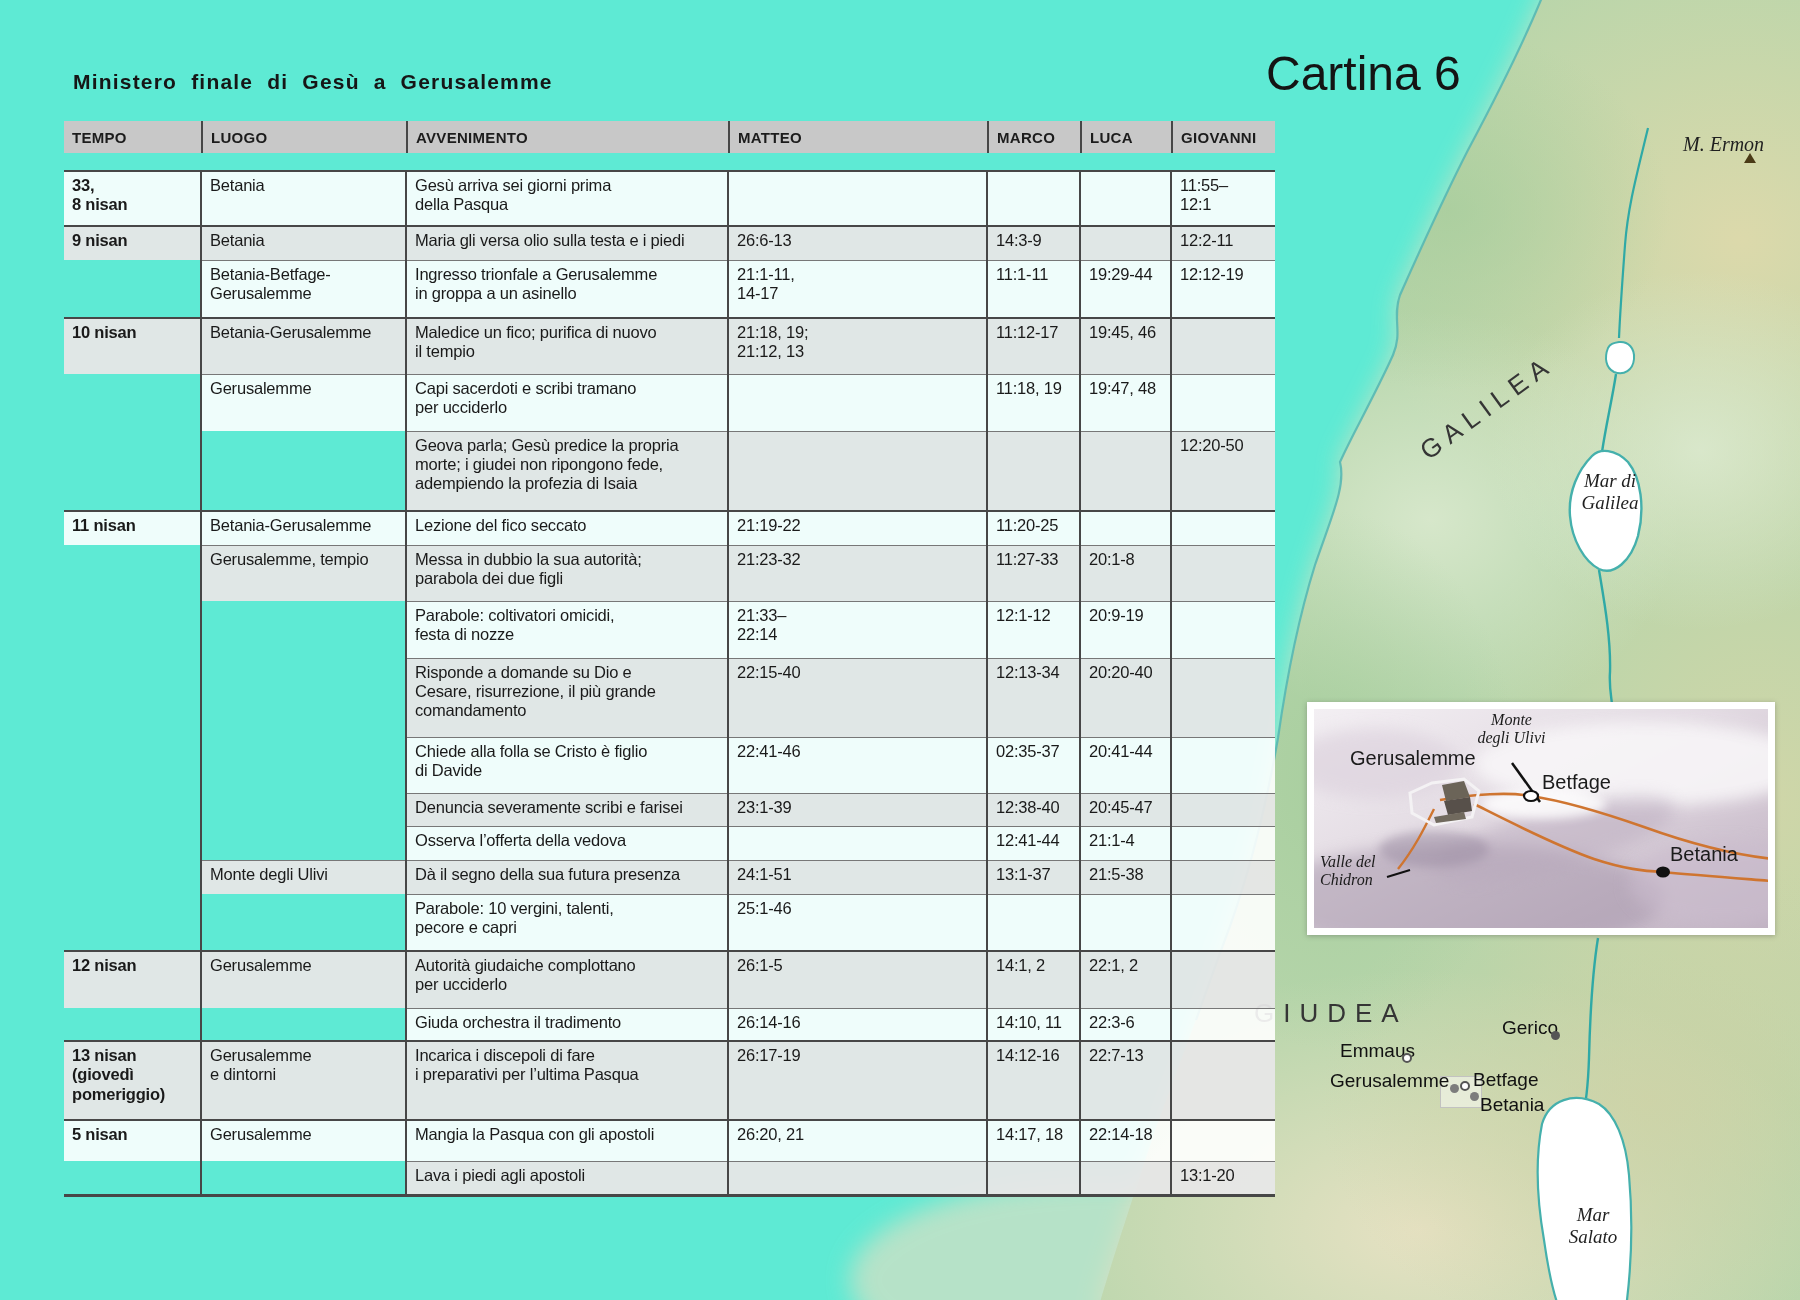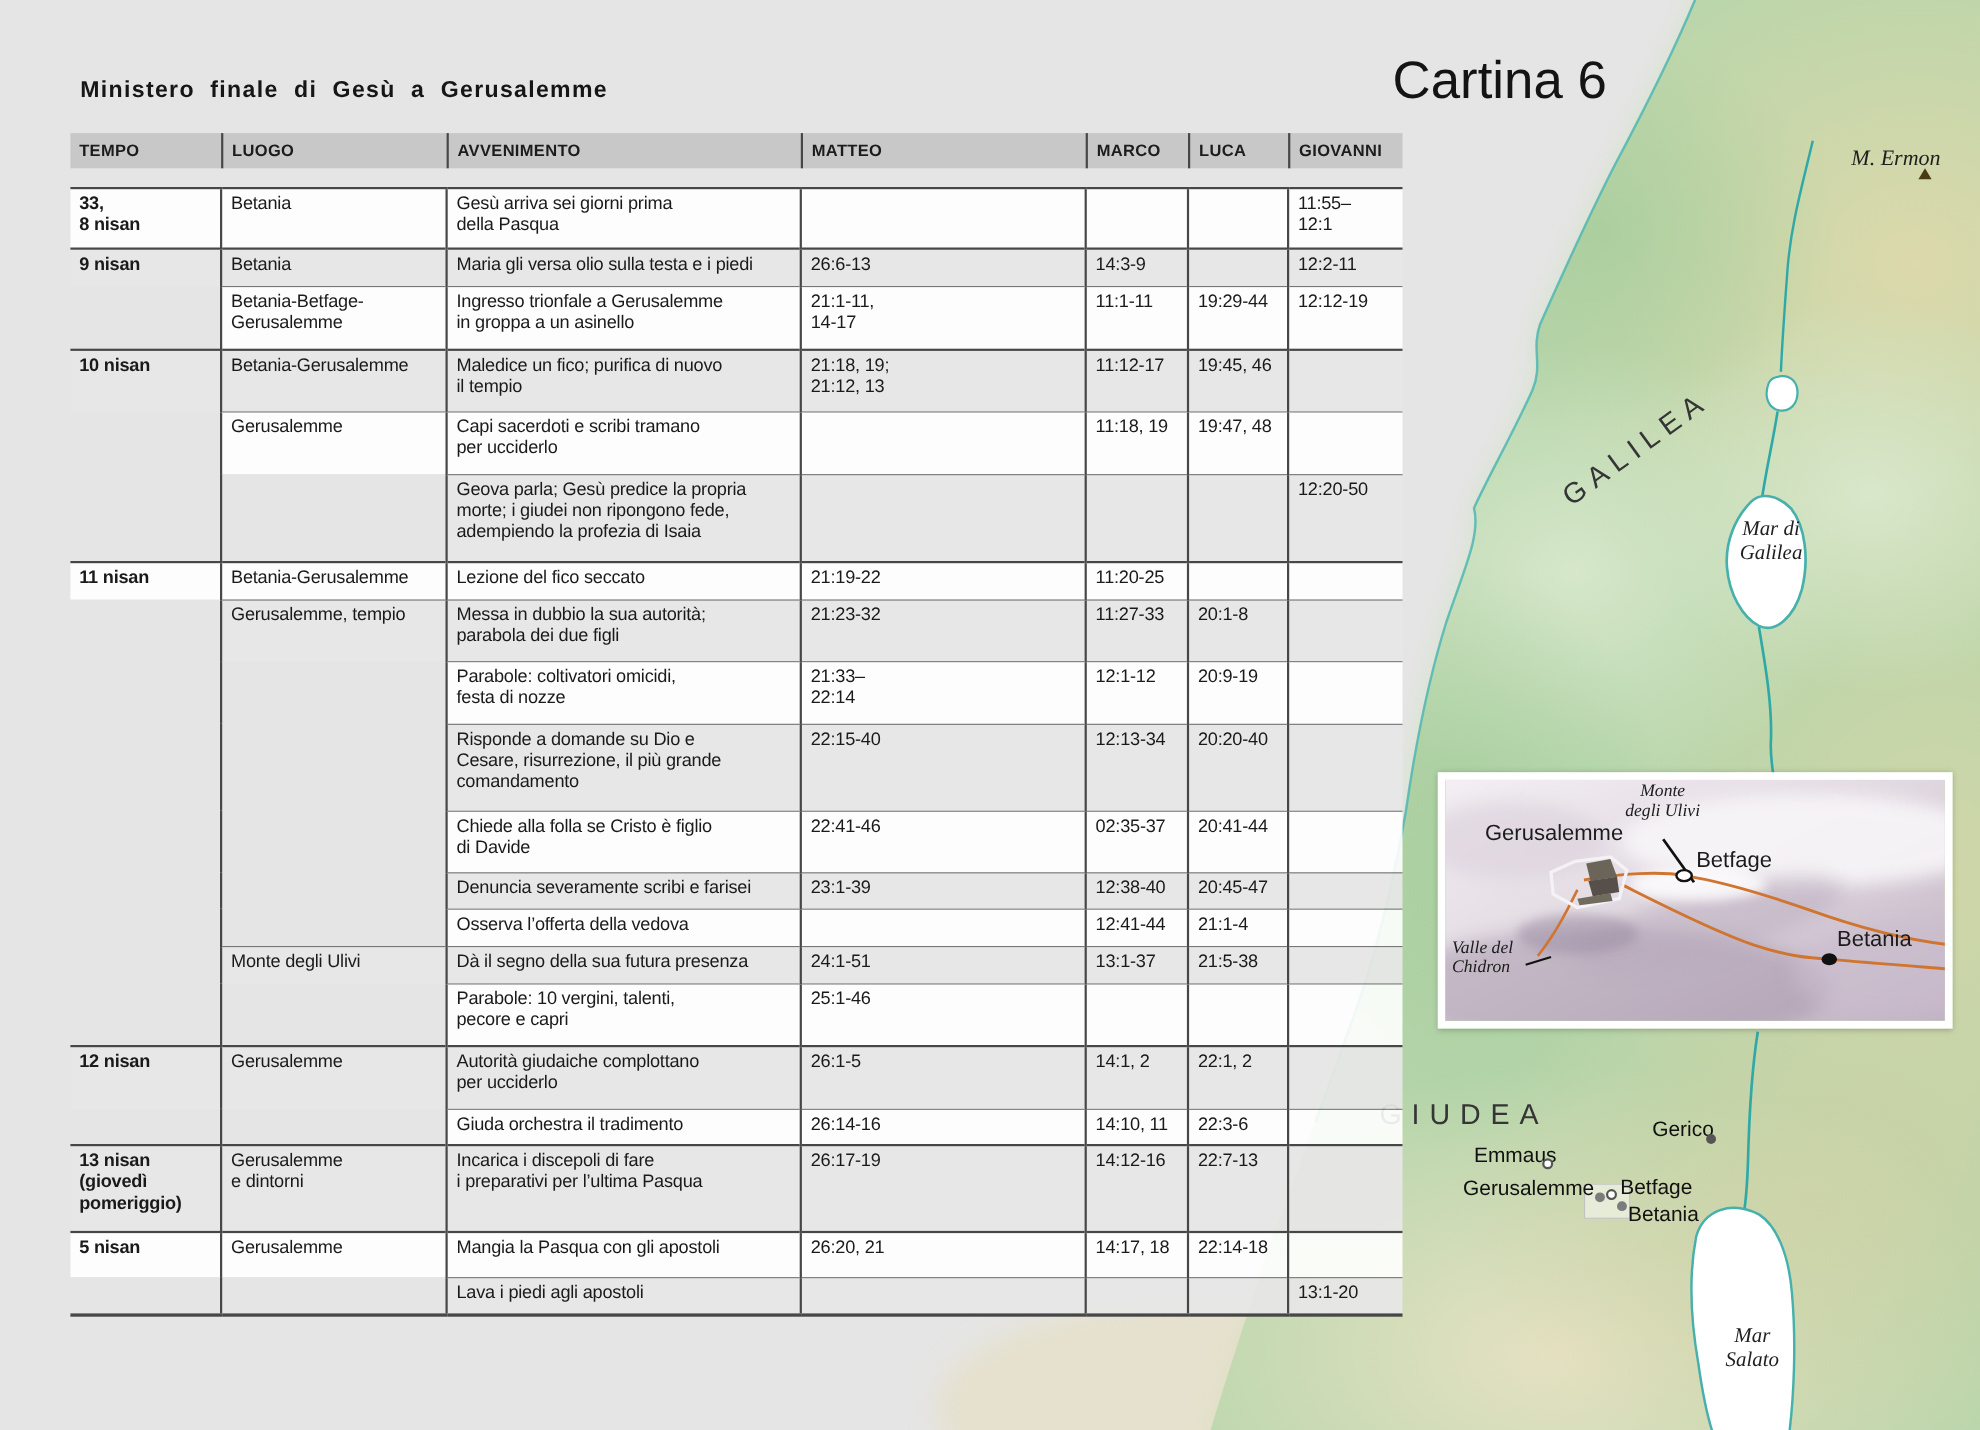--- a/index.html
+++ b/index.html
@@ -1,16 +1,16 @@
 <!DOCTYPE html>
 <html style="--header_gray: #c8c8c8; --row_gray: #e7e7e7; --line_dark: #474747; --land_green: #b5d5aa; --land_tan: #dcd9ab; --land_beige: #e9e2c4; --water_teal: #49b2ae; --road_orange: #cf7530; --inset_relief: #d8cdd8;"><head>
 <meta charset="utf-8">
 <style>
   html,body{margin:0;padding:0;background:#fff;}
-  #canvas{position:relative;width:1800px;height:1300px;overflow:hidden;background:#e5e5e5;
+  #canvas{position:relative;width:1800px;height:1300px;overflow:hidden;background:#5eead4;
           font-family:"Liberation Sans",sans-serif;color:#1a1a1a;}
   
   #map-svg{position:absolute;left:0;top:0;z-index:0;}
   
   .doc-title{position:absolute;left:73px;top:70px;font-size:21px;font-weight:700;
              letter-spacing:1.2px;word-spacing:7px;color:#161616;z-index:5;}
   .map-title{position:absolute;left:1266px;top:46px;font-size:48px;font-weight:400;
              color:#141414;z-index:5;}
   
   .table-wrap{position:absolute;left:64px;top:121px;width:1211px;z-index:4;}

